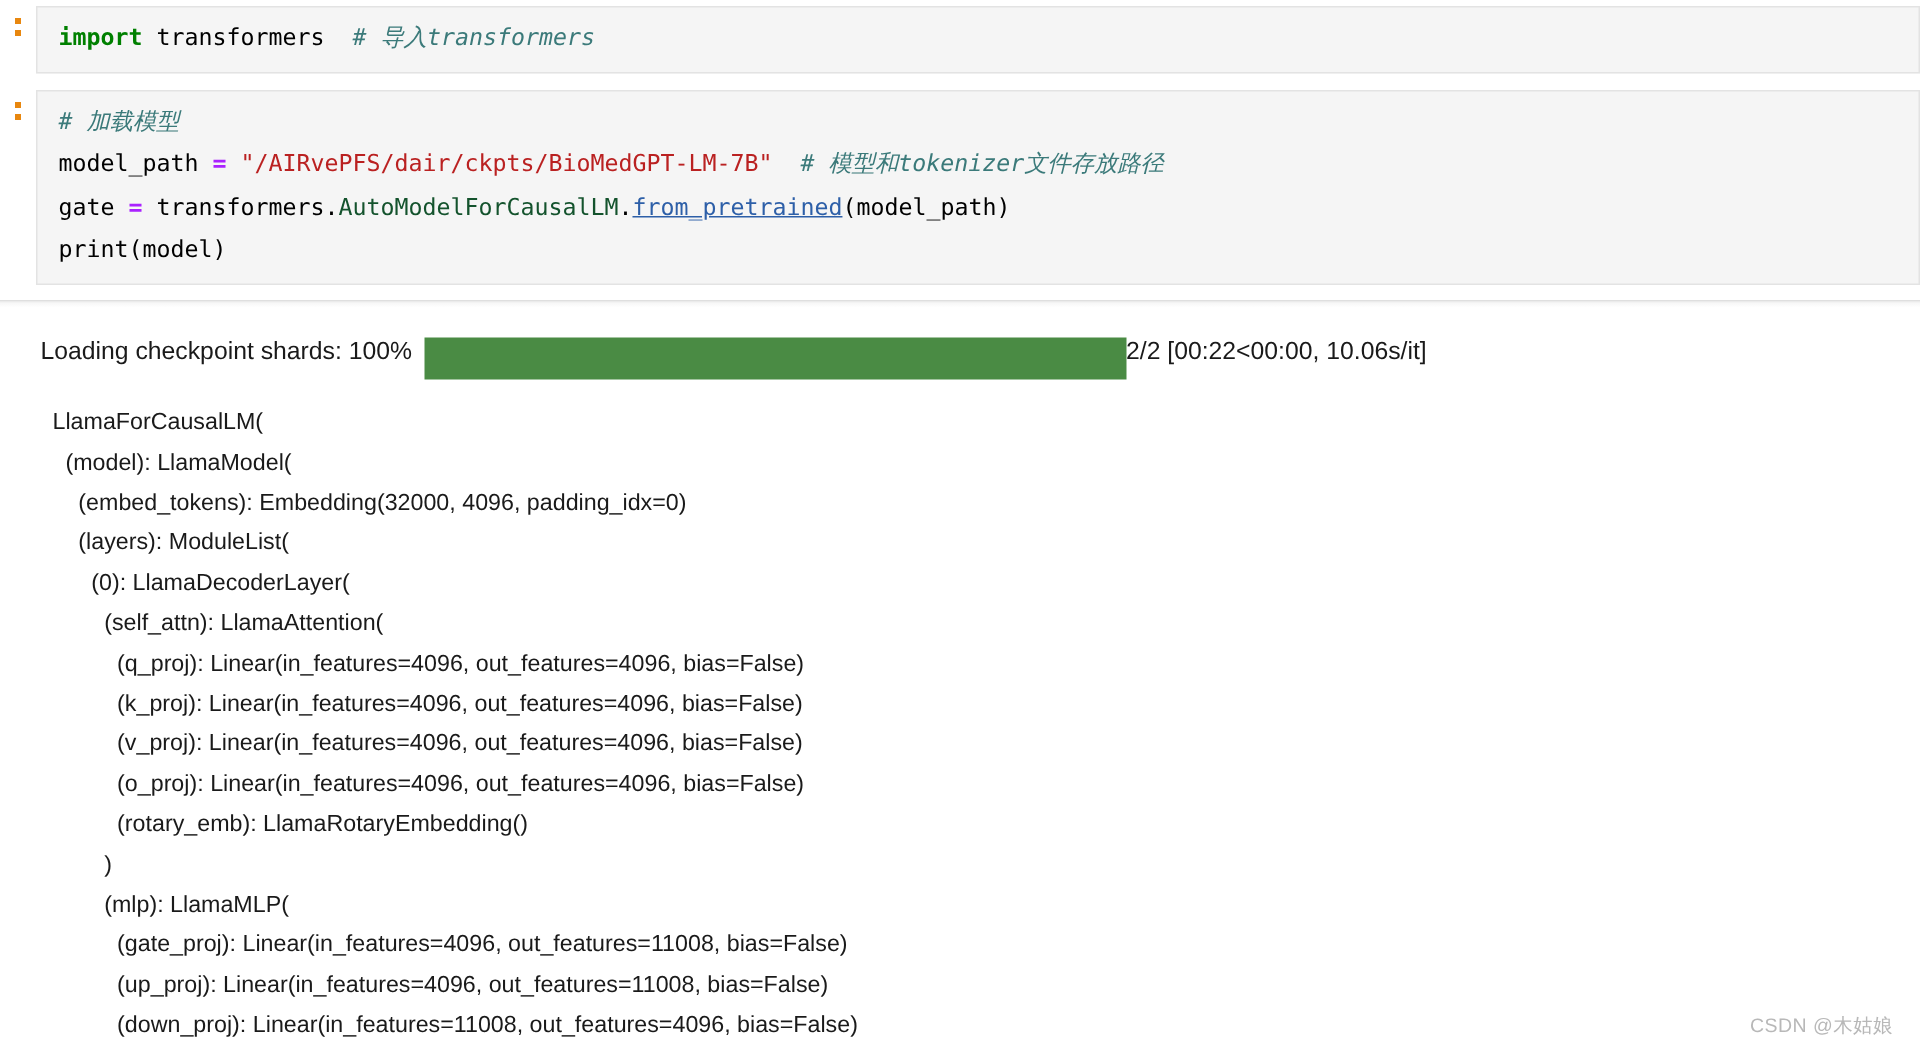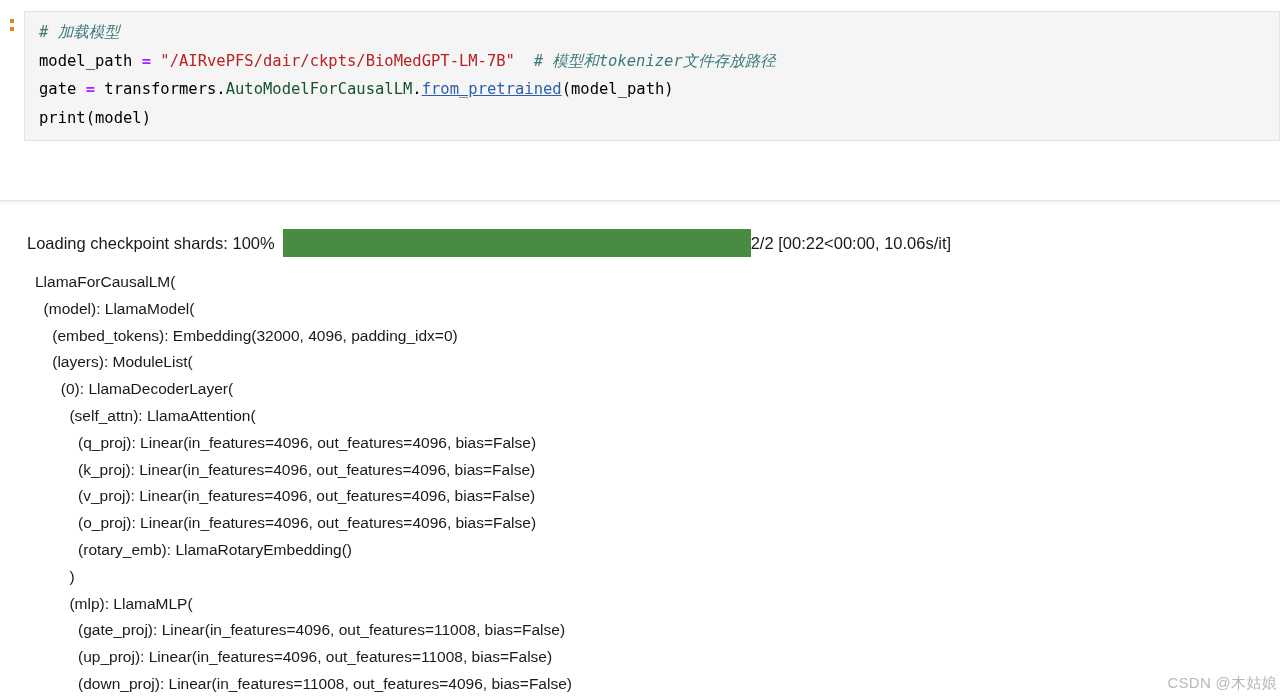--- a/index.html
+++ b/index.html
@@ -103,21 +103,21 @@
     overflow: hidden;
   }
 
   .tqdm-row {
     position: absolute;
     left: 0;
     top: 19px;
     width: 1280px;
     height: 36px;
     display: flex;
-    align-items: center;
+    align-items: flex-start;
   }
   .tqdm-label {
     margin-left: 27px;
     font-family: "Liberation Sans", sans-serif;
     font-size: 16.5px;
     color: #1a1a1a;
     white-space: pre;
   }
   .tqdm-bar-outer {
     margin-left: 8px;
@@ -147,34 +147,43 @@
     font-family: Liberation Sans, sans-serif;
     font-size: 15.5px;
     line-height: 26.8px;
     color: #1a1a1a;
     white-space: pre;
   }
 
   
   .watermark {
     position: absolute;
-    right: 3px;
+    right: 18px;
     bottom: 6px;
     font-family: "Liberation Sans", sans-serif;
-    font-size: 15px;
+    font-size: 13px;
     color: #b8b8b8;
     letter-spacing: 0.3px;
     user-select: none;
   }
 </style>
 </head>
 <body>
 
 <div id="page">
 
+  <div id="cell1-wrap" class="nb-cell">
+    <div class="prompt-gutter">
+      <span class="pdot"></span>
+      <span class="pdot second"></span>
+    </div>
+    <div class="cell-input">
+      <pre class="code" id="code-1"><span class="tok-kw">import</span><span class="tok-plain"> transformers  </span><span class="tok-comment"># 导入transformers</span></pre>
+    </div>
+  </div>
 
   <div id="cell2-wrap" class="nb-cell">
     <div class="prompt-gutter">
       <span class="pdot"></span>
       <span class="pdot second"></span>
     </div>
     <div class="cell-input">
       <pre class="code" id="code-2"><span class="tok-comment"># 加载模型</span>
 <span class="tok-plain">model_path </span><span class="tok-op">=</span><span class="tok-plain"> </span><span class="tok-string">"/AIRvePFS/dair/ckpts/BioMedGPT-LM-7B"</span><span class="tok-plain">  </span><span class="tok-comment"># 模型和tokenizer文件存放路径</span>
 <span class="tok-plain">gate </span><span class="tok-op">=</span><span class="tok-plain"> transformers.</span><span class="tok-class">AutoModelForCausalLM</span><span class="tok-plain">.</span><span class="tok-func">from_pretrained</span><span class="tok-plain">(model_path)</span>

